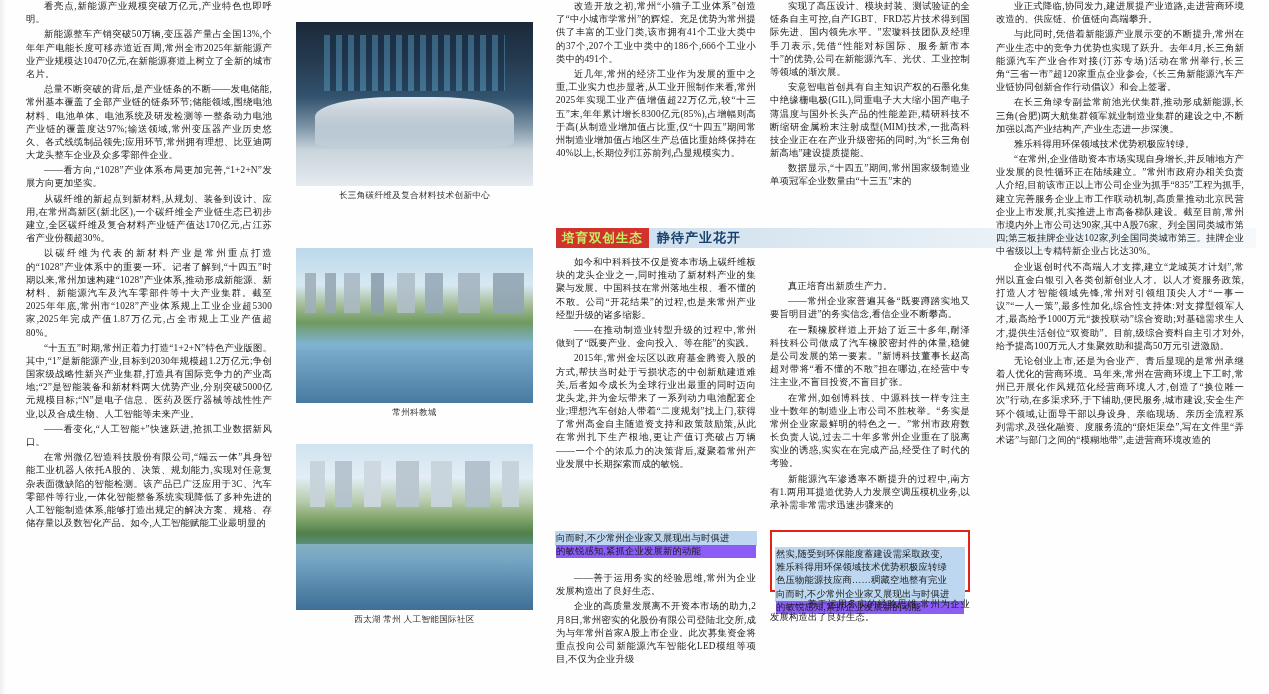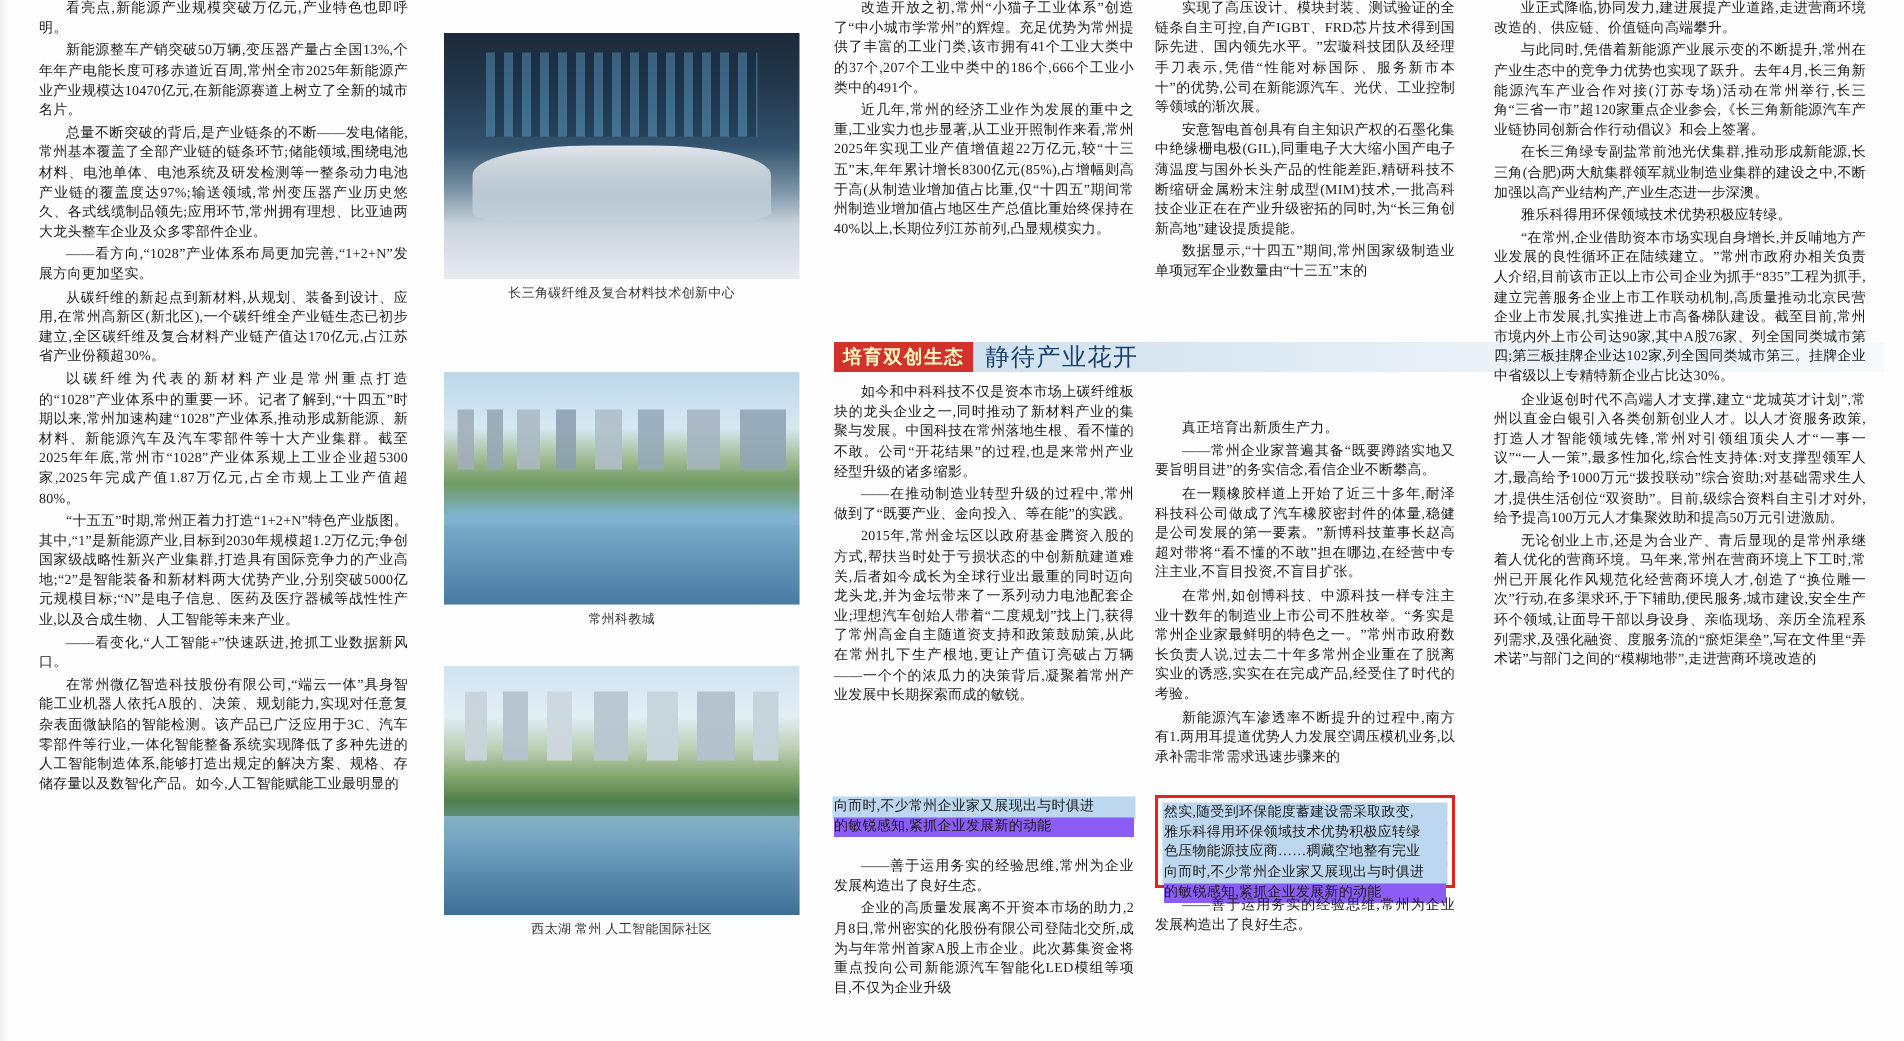--- a/index.html
+++ b/index.html
@@ -152,48 +152,48 @@
 
   
   .banner {
     position: absolute;
     display: flex;
     align-items: stretch;
     height: 20px;
   }
   .banner .tag {
     background: #d2322c;
-    color: #fef9c3;
+    color: #bef264;
     font-size: 12.5px;
     font-weight: bold;
     padding: 0 6px;
     display: flex;
     align-items: center;
     letter-spacing: 1px;
     font-family: "Liberation Sans", sans-serif;
   }
   .banner .title {
     background: linear-gradient(90deg, #cfe0ee 0%, #e9f1f7 55%, #f6f9fb 100%);
     color: #17406b;
-    font-size: 16px;
-    font-weight: normal;
+    font-size: 13px;
+    font-weight: bold;
     padding: 0 8px;
     display: flex;
     align-items: center;
     letter-spacing: 1px;
     flex: 1;
     font-family: "Liberation Sans", sans-serif;
   }
 
   
   .highlight-box {
     position: absolute;
     border: 2px solid #e2231a;
     box-sizing: border-box;
-    padding: 4px 4px;
+    padding: 16px 4px;
     background: #ffffff;
   }
   .hl {
     background: #bcd7ef;
     box-shadow: 0 0 0 1px #bcd7ef;
   }
   .hl-strong {
     background: #8b5cf6;
   }
   .edge-fade {

